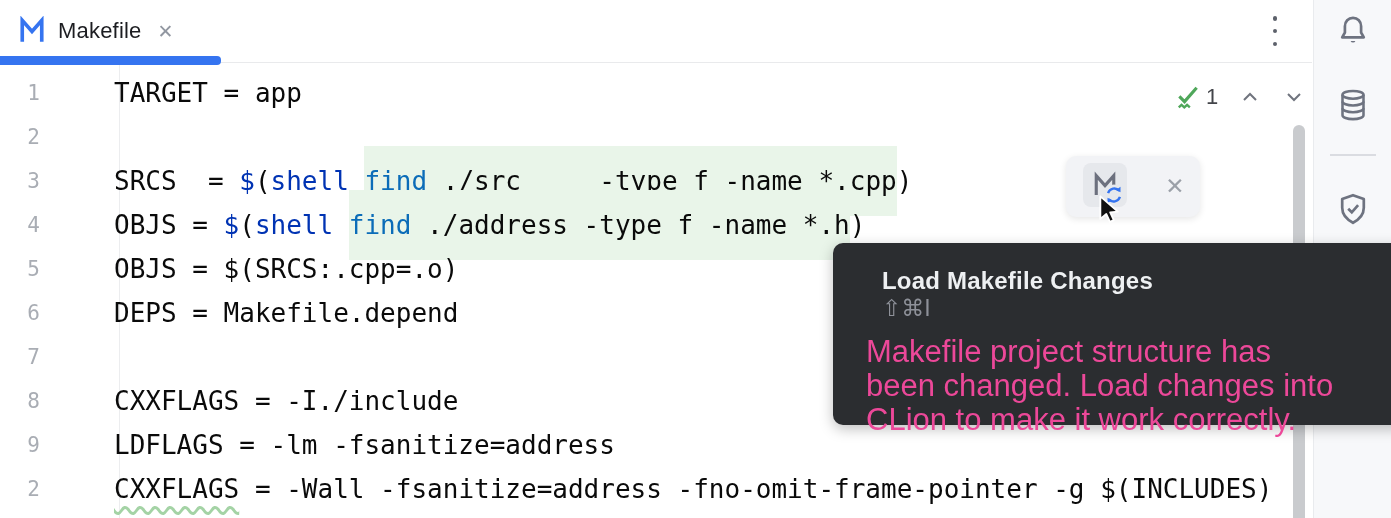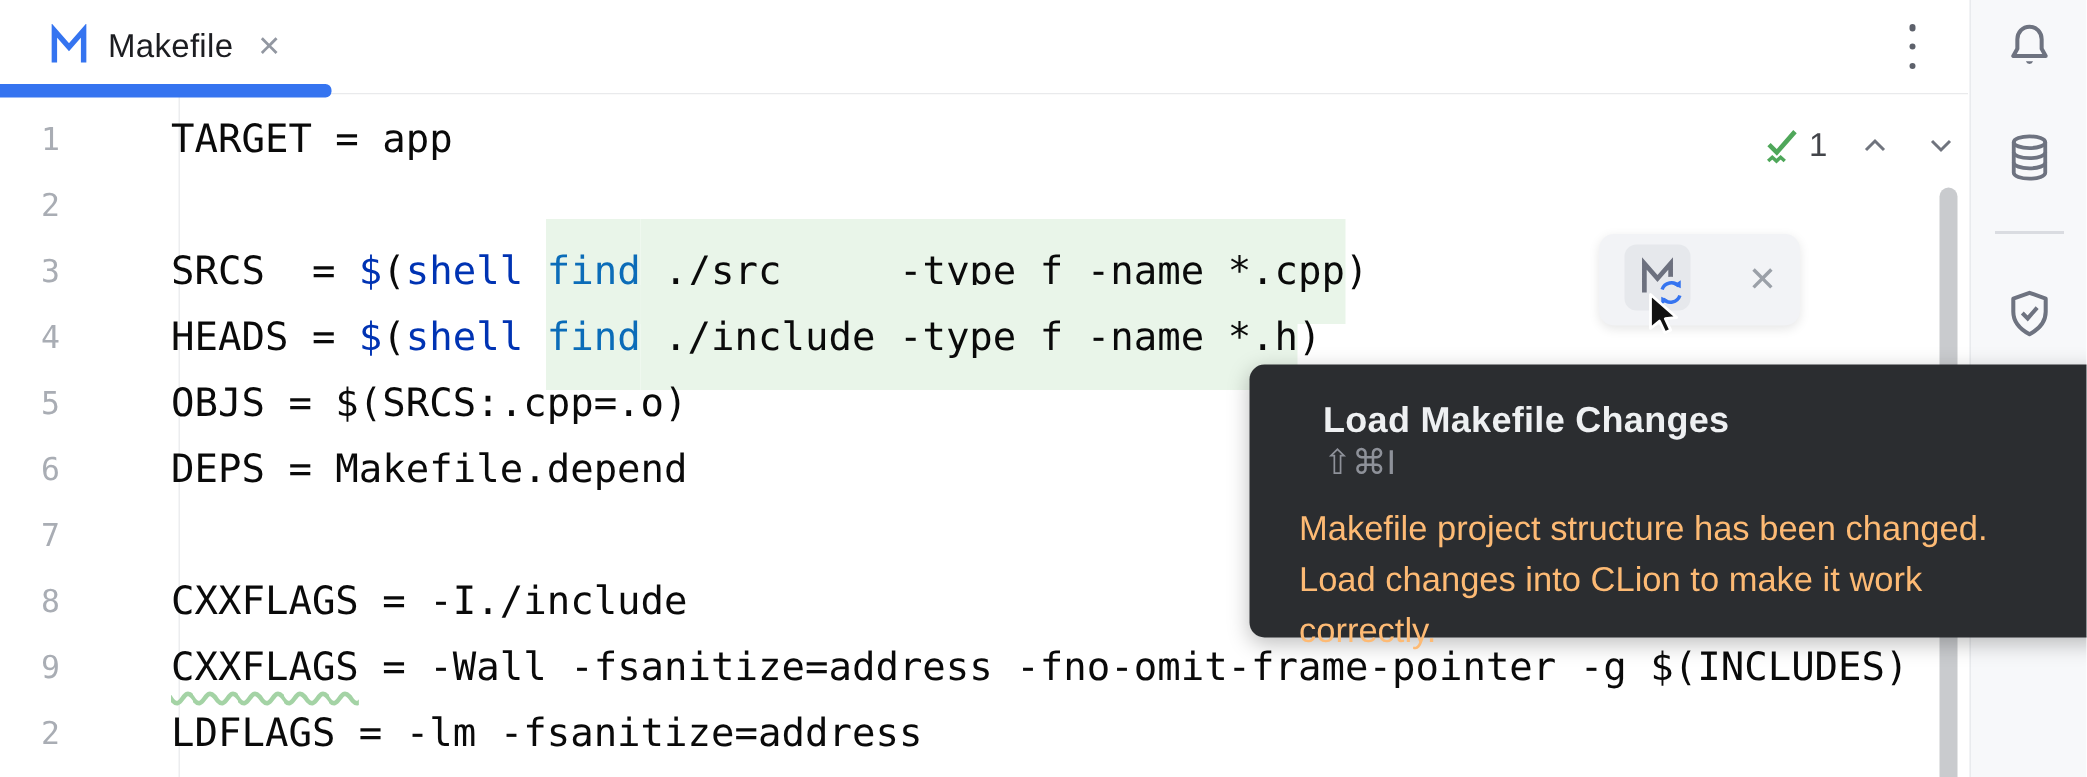--- a/index.html
+++ b/index.html
@@ -3,21 +3,21 @@
 <meta charset="utf-8">
 <style>
   * { margin:0; padding:0; box-sizing:border-box; }
   html,body { width:1391px; height:518px; }
   body { position:relative; overflow:hidden; background:#ffffff;
          font-family:"Liberation Sans", sans-serif; }
 
   
   .tabbar { position:absolute; left:0; top:0; width:1312px; height:62px; background:#fff; }
   .tabbar-border { position:absolute; left:0; top:62px; width:1312px; height:1px; background:#e9eaec; }
-  .tab { position:absolute; left:16px; top:0; height:62px; display:flex; align-items:center; padding-left:15px; }
+  .tab { position:absolute; left:2px; top:0; height:62px; display:flex; align-items:center; padding-left:15px; }
   .tab-icon { width:30px; height:30px; flex:0 0 auto; }
   .tab-label { margin-left:11px; font-size:22px; color:#1c1d21; letter-spacing:.2px; }
   .tab-close { margin-left:16px; font-size:19px; color:#9297a1; line-height:1; cursor:default; }
   .tab-indicator { position:absolute; left:0; top:56px; width:221px; height:9px; background:#3574f0;
                    border-radius:0 4px 4px 0; z-index:3; }
   .kebab { position:absolute; left:1266px; top:16px; width:18px; height:30px;
            display:flex; flex-direction:column; align-items:center; justify-content:space-between; }
   .kebab i { width:4.5px; height:4.5px; border-radius:50%; background:#5d616b; }
 
   
@@ -61,21 +61,21 @@
 
   
   .cursor { position:absolute; left:1093px; top:193px; width:32px; height:32px; z-index:6; }
 
   
   .tooltip { position:absolute; left:833px; top:243px; width:575px; height:182px; background:#2b2d30;
              border-radius:10px; box-shadow:0 4px 14px rgba(0,0,0,.25); z-index:5; padding:24px 33px; }
   .tt-titlerow { display:flex; align-items:baseline;flex-direction:column; }
   .tt-title { font-size:24px; font-weight:700; color:#eef0f2; letter-spacing:.2px; }
   .tt-shortcut { margin-left:16px; font-size:23px; color:#8e9199; }
-  .tt-body { margin-top:13px; width:478px; font-size:23px; line-height:34px; color:#fdba74; }
+  .tt-body { margin-top:13px; width:478px; font-size:31px; line-height:34px; color:#ec4899; }
 </style>
 </head>
 <body>
 
 <div class="tabbar">
   <div class="tab">
     <svg class="tab-icon" viewBox="0 0 24 24">
       <path d="M4.2 20.5 V3.5 L12 12.4 L19.8 3.5 V20.5" fill="none" stroke="#3574f0" stroke-width="2.9"></path>
     </svg>
     <span class="tab-label">Makefile</span>
@@ -101,27 +101,27 @@
     <div class="ln">6</div>
     <div class="ln">7</div>
     <div class="ln">8</div>
     <div class="ln">9</div>
     <div class="ln">2</div>
   </div>
 <div class="code" id="code">
     <div class="code-line"><span>TARGET = app</span></div>
     <div class="code-line"></div>
     <div class="code-line"><span>SRCS  = </span><span class="tk-kw">$</span><span>(</span><span class="tk-kw">shell </span><span class="tk-fn hl">find</span><span class="hl"> ./src     -type f -name *.cpp</span><span>)</span></div>
-    <div class="code-line"><span>HEADS = </span><span class="tk-kw">$</span><span>(</span><span class="tk-kw">shell </span><span class="tk-fn hl">find</span><span class="hl"> ./include -type f -name *.h</span><span>)</span></div>
+    <div class="code-line"><span>OBJS = </span><span class="tk-kw">$</span><span>(</span><span class="tk-kw">shell </span><span class="tk-fn hl">find</span><span class="hl"> ./address -type f -name *.h</span><span>)</span></div>
     <div class="code-line"><span>OBJS = $(SRCS:.cpp=.o)</span></div>
     <div class="code-line"><span>DEPS = Makefile.depend</span></div>
     <div class="code-line"></div>
     <div class="code-line"><span>CXXFLAGS = -I./include</span></div>
+    <div class="code-line"><span>LDFLAGS = -lm -fsanitize=address</span></div>
     <div class="code-line"><span class="wavy">CXXFLAGS</span><span> = -Wall -fsanitize=address -fno-omit-frame-pointer -g $(INCLUDES)</span></div>
-    <div class="code-line"><span>LDFLAGS = -lm -fsanitize=address</span></div>
   </div>
 
 <div class="inspections">
   <svg width="28" height="30" viewBox="0 0 24 26">
     <polyline points="4.5 12.5 9 17 19.5 5" fill="none" stroke="#4fa75a" stroke-width="2.7"></polyline>
     <path d="M4 22 l2.4-2.2 2.4 2.2 2.4-2.2 2.4 2.2" fill="none" stroke="#4fa75a" stroke-width="2"></path>
   </svg>
   <span class="insp-count">1</span>
   <svg class="insp-chevron" viewBox="0 0 24 24">
     <polyline points="6 15 12 9 18 15" fill="none" stroke="#70747e" stroke-width="2"></polyline>

